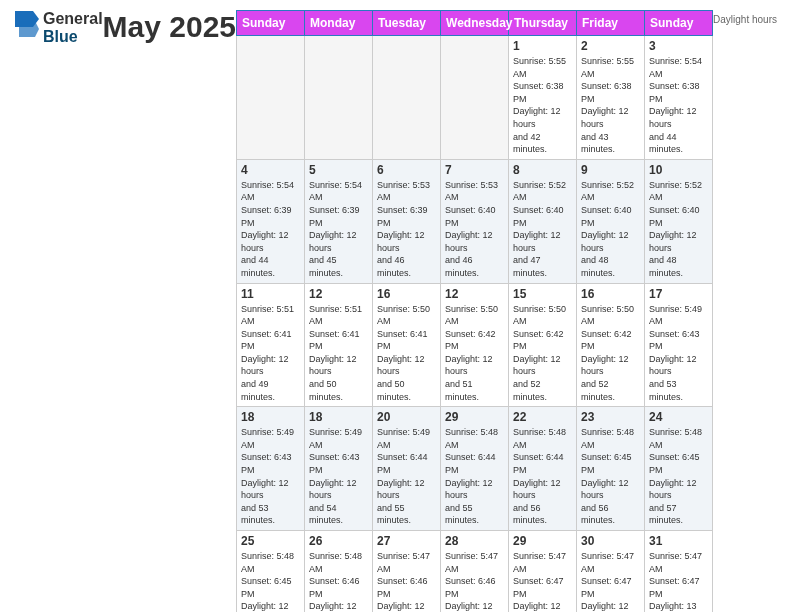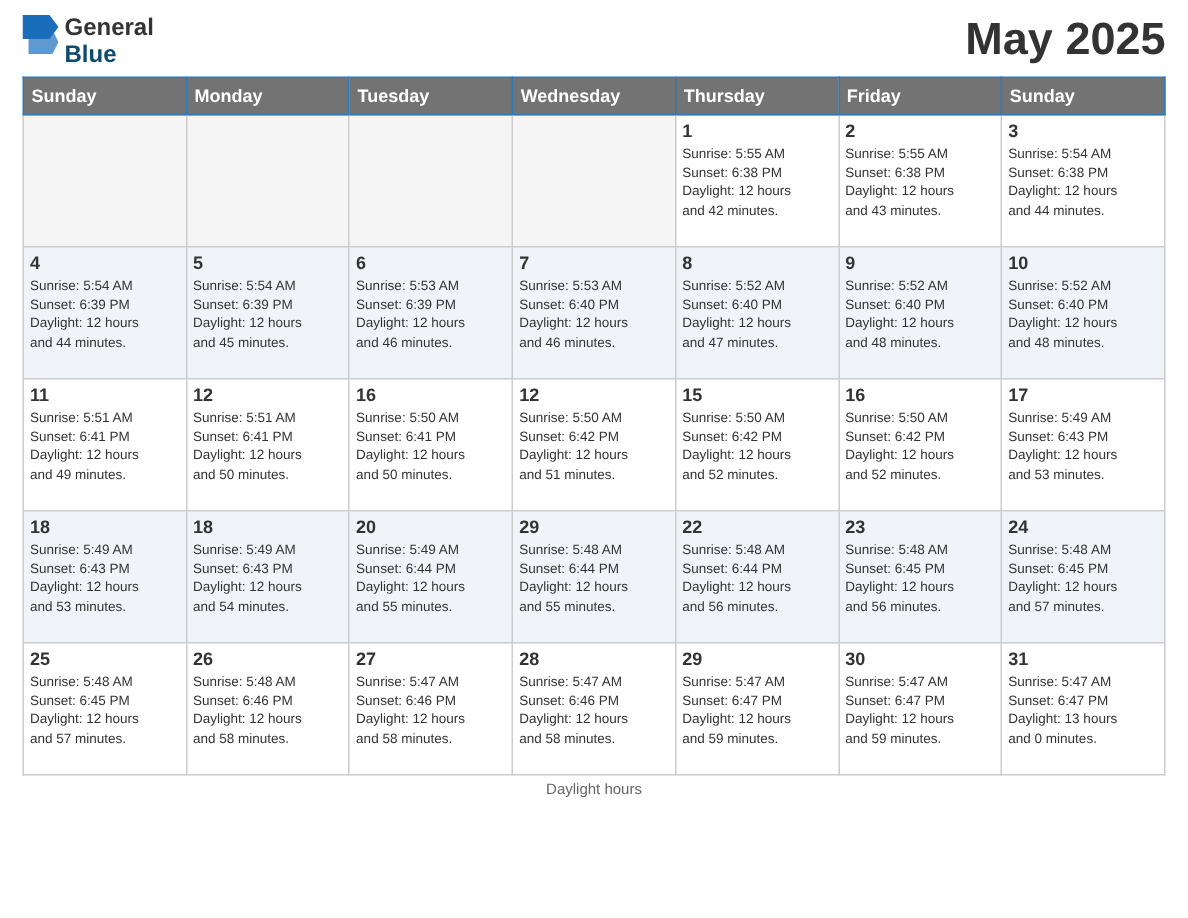--- a/index.html
+++ b/index.html
@@ -8,55 +8,54 @@
       background: #fff;
       width: 792px;
       height: 612px;
       overflow: hidden;
     }
     .page {
       width: 792px;
       height: 508px;
       padding: 10px 15px 10px 15px;
       display: flex;
-      flex-direction: column;
+      flex-direction: row;
     }
     .header {
       display: flex;
       justify-content: space-between;
       align-items: flex-start;
       margin-bottom: 6px;
     }
     .logo {
       display: flex;
       align-items: center;
     }
     .title-section {
       text-align: right;
-      margin-left: 16px;
     }
     .month-title {
       font-size: 30px;
       font-weight: bold;
       color: #333;
     }
     .subtitle {
       font-size: 13px;
       color: #333;
       font-weight: bold;
     }
     .calendar {
       flex: 1;
       border: 1px solid #ccc;
       border-collapse: collapse;
       width: 100%;
       table-layout: fixed;
     }
     .calendar th {
-      background-color: #737373;
+      background-color: #d946ef;
       color: #fff;
       font-size: 12px;
       font-weight: bold;
       text-align: left;
       padding: 5px 5px;
       border: 1px solid #2a7abf;
     }
     .calendar td {
       border: 1px solid #ccc;
       vertical-align: top;

